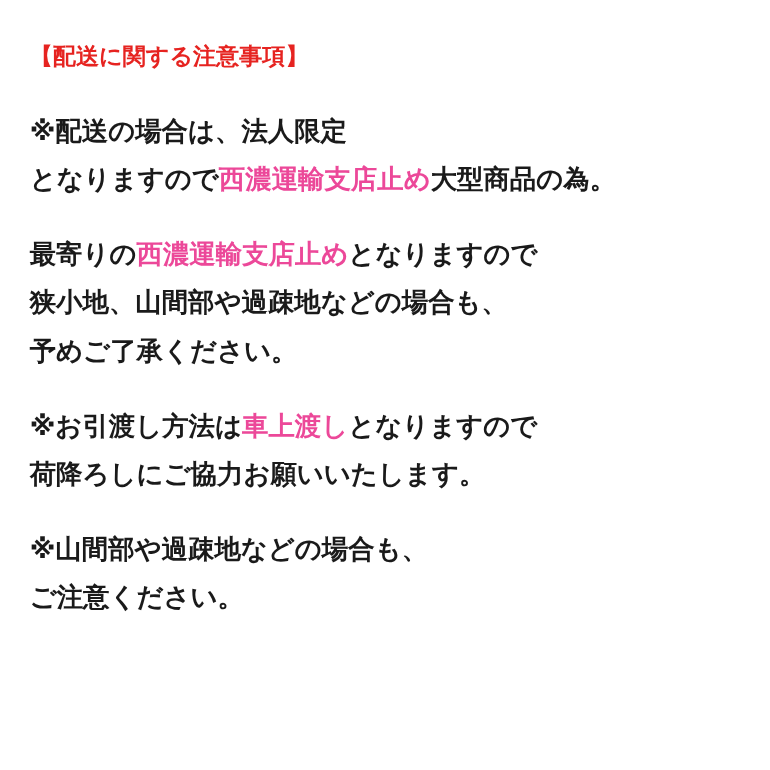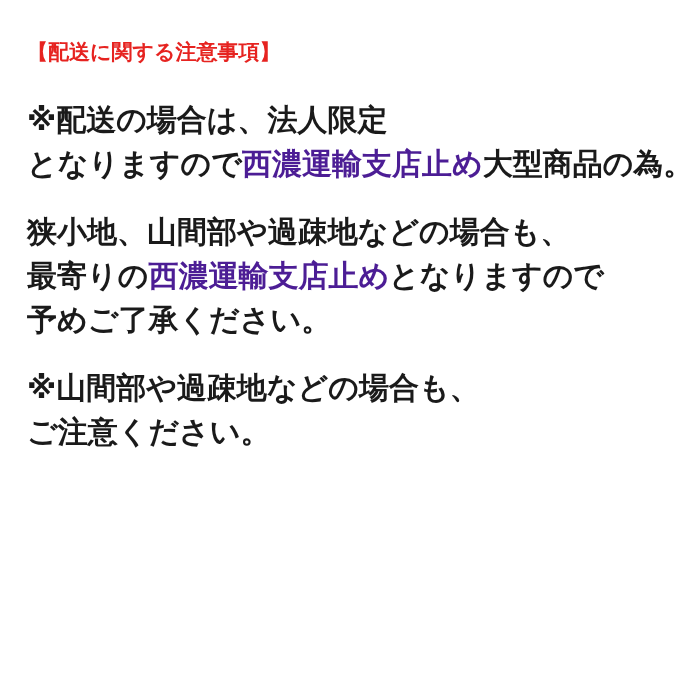--- a/index.html
+++ b/index.html
@@ -21,29 +21,29 @@
   }
   .notice-title {
     font-size: 21px;
     line-height: 44px;
     color: #e62320;
     margin: 0 0 24px 0;
     letter-spacing: 0;
     white-space: nowrap;
   }
   .para {
-    font-size: 30px;
+    font-size: 24px;
     line-height: 44px;
     margin: 0 0 24px 0;
   }
   .line {
     white-space: nowrap;
   }
   .red {
-    color: #4c1d95;
+    color: #ec4899;
   }
   .truck-icon {
     display: inline-block;
     vertical-align: -3px;
     margin: 0 2px;
   }
 </style>
 </head>
 <body>
 
@@ -55,30 +55,38 @@
     <div class="line">
       <span>※配送の場合は、法人限定</span>
     </div>
     <div class="line">
       <span>となりますので</span><span class="red">西濃運輸支店止め</span><span>大型商品の為。</span>
     </div>
   </div>
 
   <div class="para">
     <div class="line">
-      <span>狭小地、山間部や過疎地などの場合も、</span>
+      <span>最寄りの</span><span class="red">西濃運輸支店止め</span><span>となりますので</span>
     </div>
     <div class="line">
-      <span>最寄りの</span><span class="red">西濃運輸支店止め</span><span>となりますので</span>
+      <span>狭小地、山間部や過疎地などの場合も、</span>
     </div>
     <div class="line">
       <span>予めご了承ください。</span>
     </div>
   </div>
 
+  <div class="para">
+    <div class="line">
+      <span>※お引渡し方法は</span><span class="red">車上渡し</span><span>となりますので</span>
+    </div>
+    <div class="line">
+      <span>荷降ろしにご協力お願いいたします。</span>
+    </div>
+  </div>
 
   <div class="para">
     <div class="line">
       <span>※山間部や過疎地などの場合も、</span>
     </div>
     <div class="line">
       <span>ご注意ください。</span>
     </div>
   </div>
 

